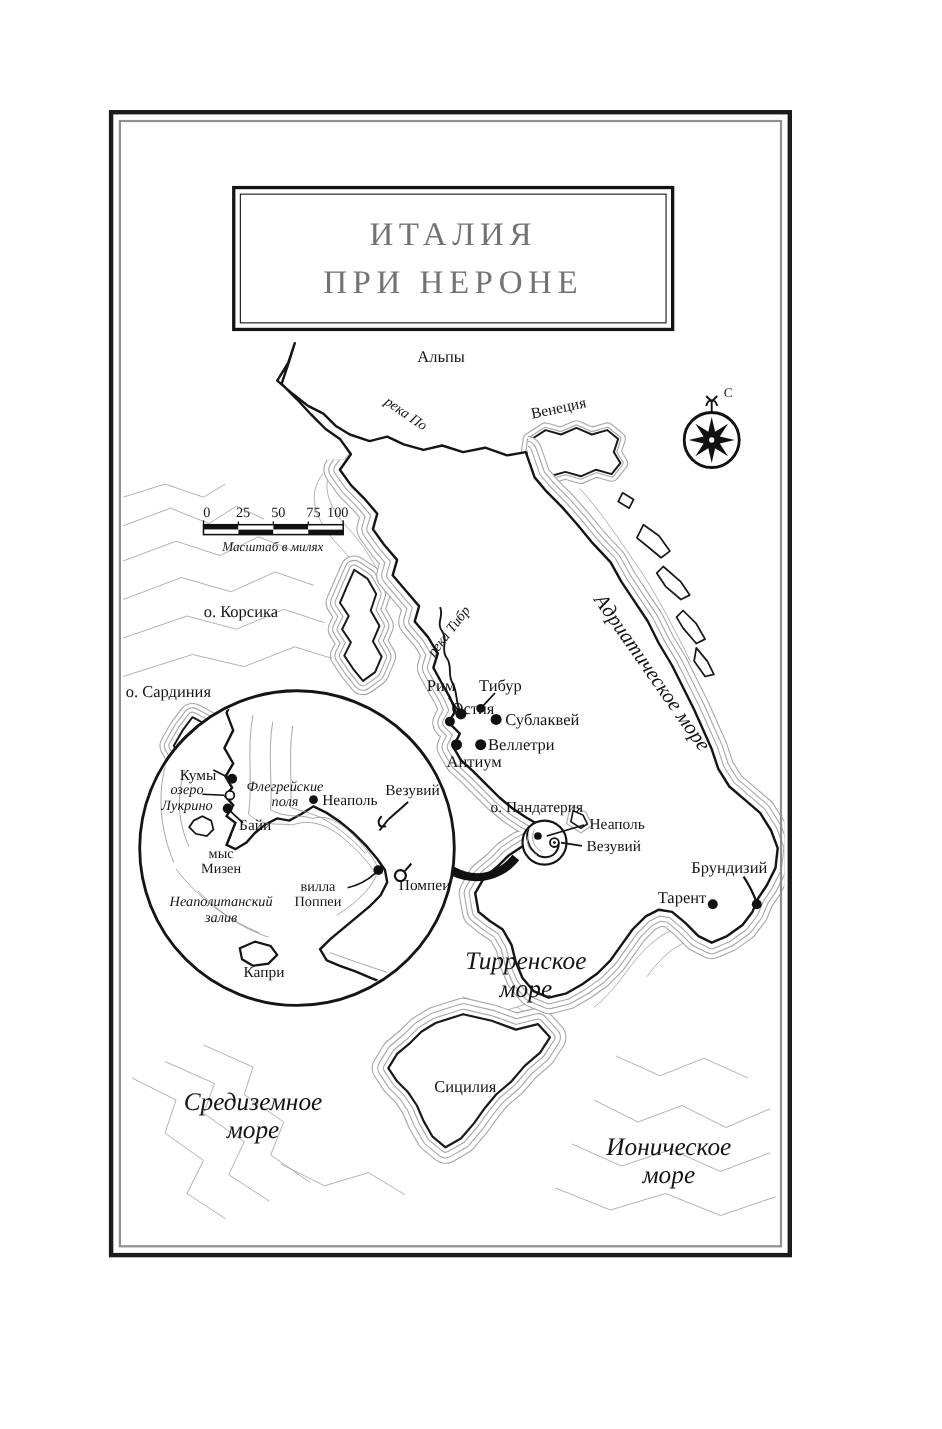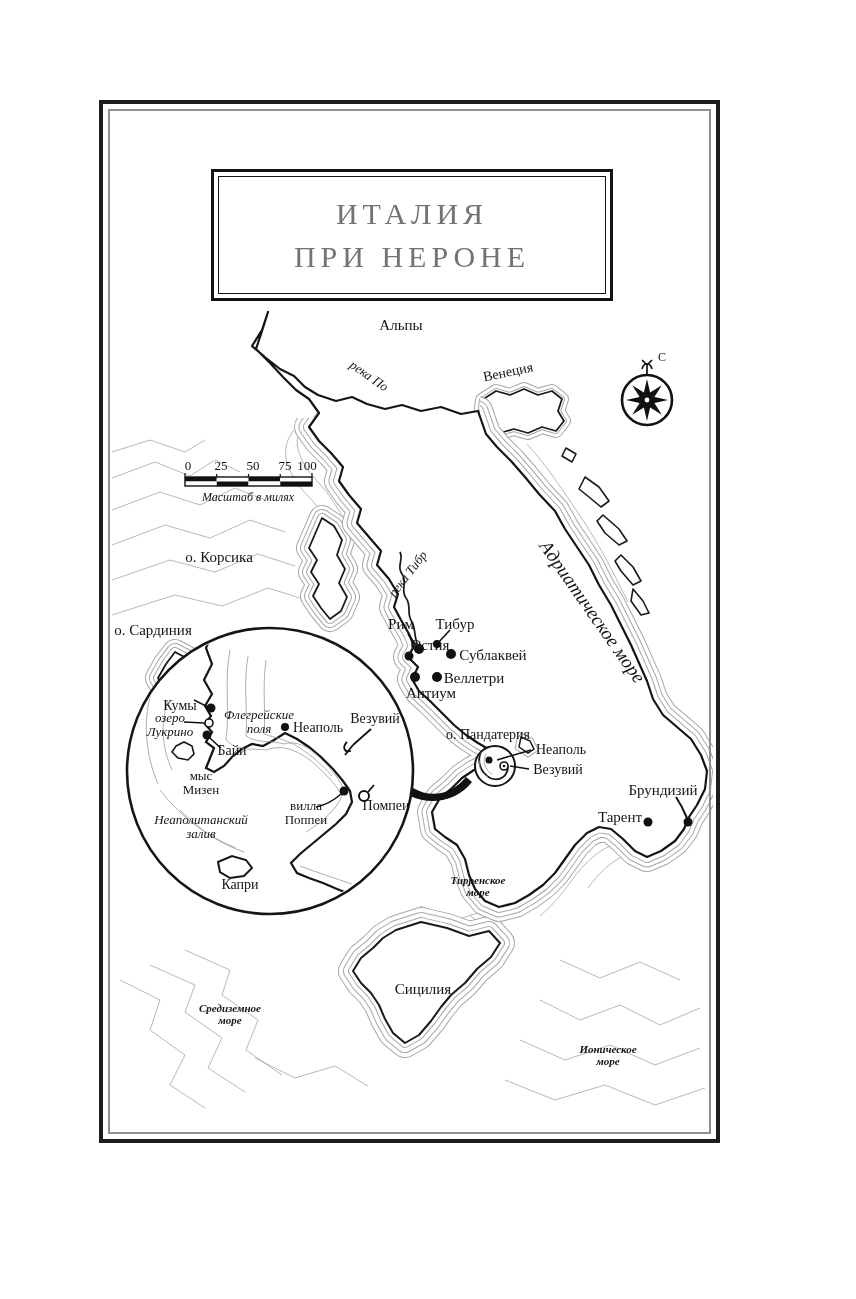--- a/index.html
+++ b/index.html
@@ -12,21 +12,21 @@
         border:2px solid #8f8f8f;z-index:2;pointer-events:none;}
   .title-box{position:absolute;left:211px;top:169px;width:396px;height:126px;
         border:3px solid #141414;z-index:6;background:#fff;}
   .title-box-inner{position:absolute;left:4px;top:4px;right:4px;bottom:4px;
         border:1.5px solid #141414;display:flex;flex-direction:column;
         align-items:center;justify-content:center;}
   .title-line{font-size:30px;letter-spacing:5px;line-height:1.45;color:#737373;}
   .lbl{position:absolute;transform:translate(-50%,-50%);white-space:nowrap;z-index:5;
         text-align:center;color:#141414;line-height:1.08;}
   .it{font-style:italic;} .s12{font-size:12px;} .s13{font-size:13px;}
-  .s14{font-size:14px;} .s15{font-size:15px;} .s17{font-size:11px;font-weight:bold;}
+  .s14{font-size:14px;} .s15{font-size:15px;} .s17{font-size:23px;}
   .s19{font-size:19px;}
   .lbl span{display:block;}
 </style>
 </head>
 <body>
 
 <div id="page">
 
 <svg id="art" width="856" height="1299" viewBox="0 0 856 1299">
   <defs>
@@ -304,21 +304,21 @@
   <span>Лукрино</span>
 </div>
 <div class="lbl s13 it" style="left:259px;top:722px;">
   <span>Флегрейские</span>
   <span>поля</span>
 </div>
 <div class="lbl s14" style="left:232px;top:751px;">Байи</div>
 <div class="lbl s14" style="left:318px;top:728px;">Неаполь</div>
 <div class="lbl s14" style="left:375px;top:719px;">Везувий</div>
 <div class="lbl s14" style="left:386px;top:806px;">Помпеи</div>
-<div class="lbl s13" style="left:306px;top:813px;">
+<div class="lbl s13" style="left:289px;top:813px;">
   <span>вилла</span>
   <span>Поппеи</span>
 </div>
 <div class="lbl s13" style="left:201px;top:783px;">
   <span>мыс</span>
   <span>Мизен</span>
 </div>
 <div class="lbl s13 it" style="left:201px;top:827px;">
   <span>Неаполитанский</span>
   <span>залив</span>

